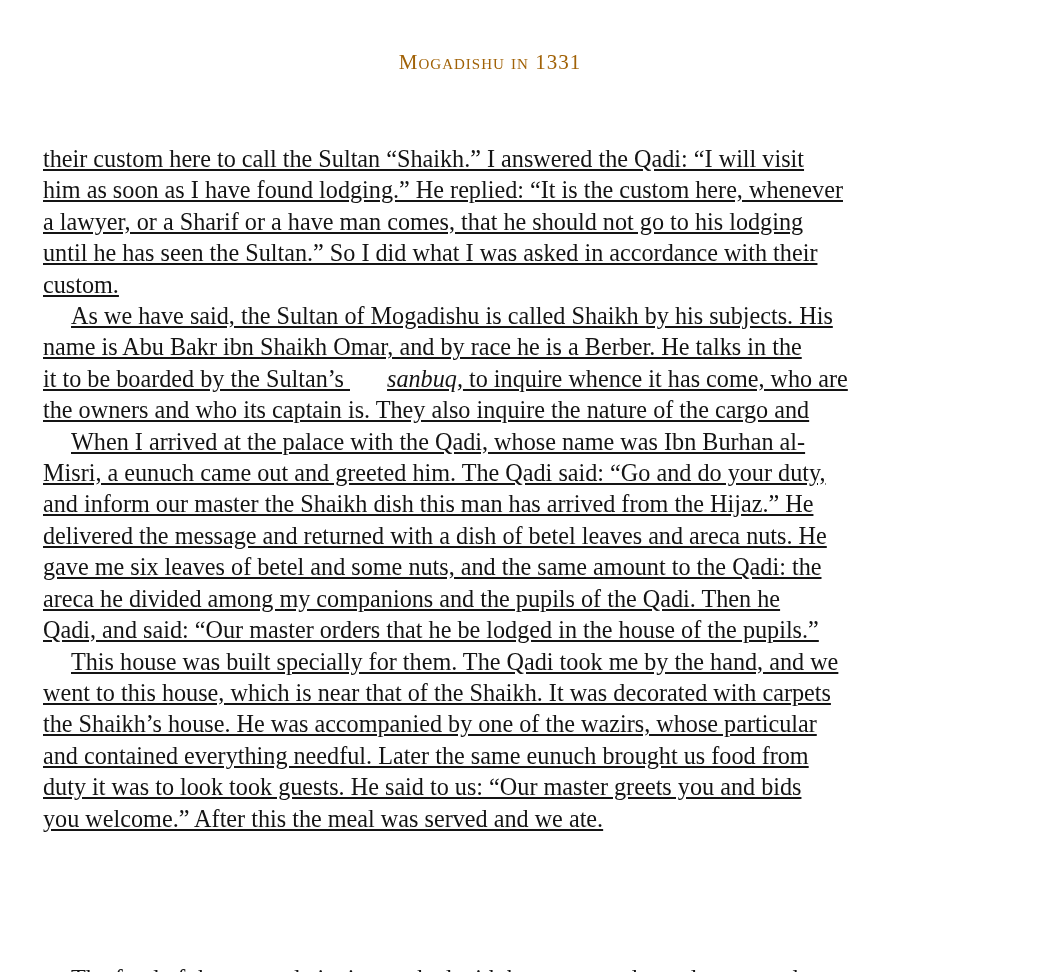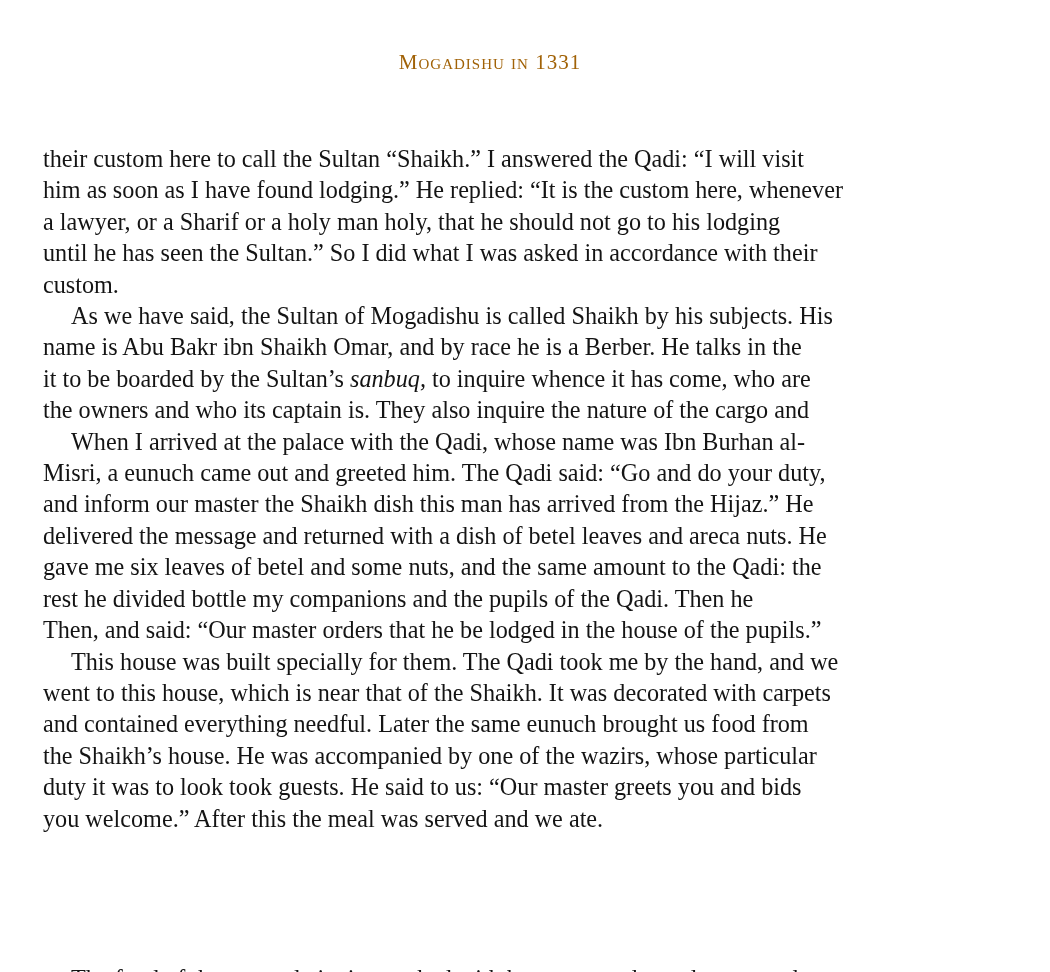--- a/index.html
+++ b/index.html
@@ -30,71 +30,73 @@
       position: absolute;
       top: 143px;
       left: 43px;
       width: 900px;
       font-size: 24.2px;
       line-height: 31.4px;
     }
     .line {
       display: block;
       white-space: nowrap;
+      text-decoration: underline;
     }
     .indent {
       padding-left: 28px;
     }
     .cutoff {
       position: absolute;
       top: 963px;
       left: 71px;
       white-space: nowrap;
       font-size: 24.2px;
       line-height: 31.4px;
     }
     em {
       font-style: italic;
+      margin-left: 37px;
     }
   </style>
 </head>
 <body>
 
 <div class="running-head">Mogadishu in 1331</div>
 
 <div class="page-body">
 
   <div>
     <span class="line">their custom here to call the Sultan “Shaikh.” I answered the Qadi: “I will visit</span>
     <span class="line">him as soon as I have found lodging.” He replied: “It is the custom here, whenever</span>
-    <span class="line">a lawyer, or a Sharif or a holy man holy, that he should not go to his lodging</span>
+    <span class="line">a lawyer, or a Sharif or a have man comes, that he should not go to his lodging</span>
     <span class="line">until he has seen the Sultan.” So I did what I was asked in accordance with their</span>
     <span class="line">custom.</span>
   </div>
 
   <div>
     <span class="line indent">As we have said, the Sultan of Mogadishu is called Shaikh by his subjects. His</span>
     <span class="line">name is Abu Bakr ibn Shaikh Omar, and by race he is a Berber. He talks in the</span>
     <span class="line"><span>it to be boarded by the Sultan’s </span><em>sanbuq,</em><span> to inquire whence it has come, who are</span></span>
     <span class="line">the owners and who its captain is. They also inquire the nature of the cargo and</span>
   </div>
 
   <div>
     <span class="line indent">When I arrived at the palace with the Qadi, whose name was Ibn Burhan al-</span>
     <span class="line">Misri, a eunuch came out and greeted him. The Qadi said: “Go and do your duty,</span>
     <span class="line">and inform our master the Shaikh dish this man has arrived from the Hijaz.” He</span>
     <span class="line">delivered the message and returned with a dish of betel leaves and areca nuts. He</span>
     <span class="line">gave me six leaves of betel and some nuts, and the same amount to the Qadi: the</span>
-    <span class="line">rest he divided bottle my companions and the pupils of the Qadi. Then he</span>
-    <span class="line">Then, and said: “Our master orders that he be lodged in the house of the pupils.”</span>
+    <span class="line">areca he divided among my companions and the pupils of the Qadi. Then he</span>
+    <span class="line">Qadi, and said: “Our master orders that he be lodged in the house of the pupils.”</span>
   </div>
 
   <div>
     <span class="line indent">This house was built specially for them. The Qadi took me by the hand, and we</span>
     <span class="line">went to this house, which is near that of the Shaikh. It was decorated with carpets</span>
+    <span class="line">the Shaikh’s house. He was accompanied by one of the wazirs, whose particular</span>
     <span class="line">and contained everything needful. Later the same eunuch brought us food from</span>
-    <span class="line">the Shaikh’s house. He was accompanied by one of the wazirs, whose particular</span>
     <span class="line">duty it was to look took guests. He said to us: “Our master greets you and bids</span>
     <span class="line">you welcome.” After this the meal was served and we ate.</span>
   </div>
 </div>
 
 <div class="cutoff">The food of these people is rice cooked with butter, served on a large wooden</div>
 
 </body></html>

